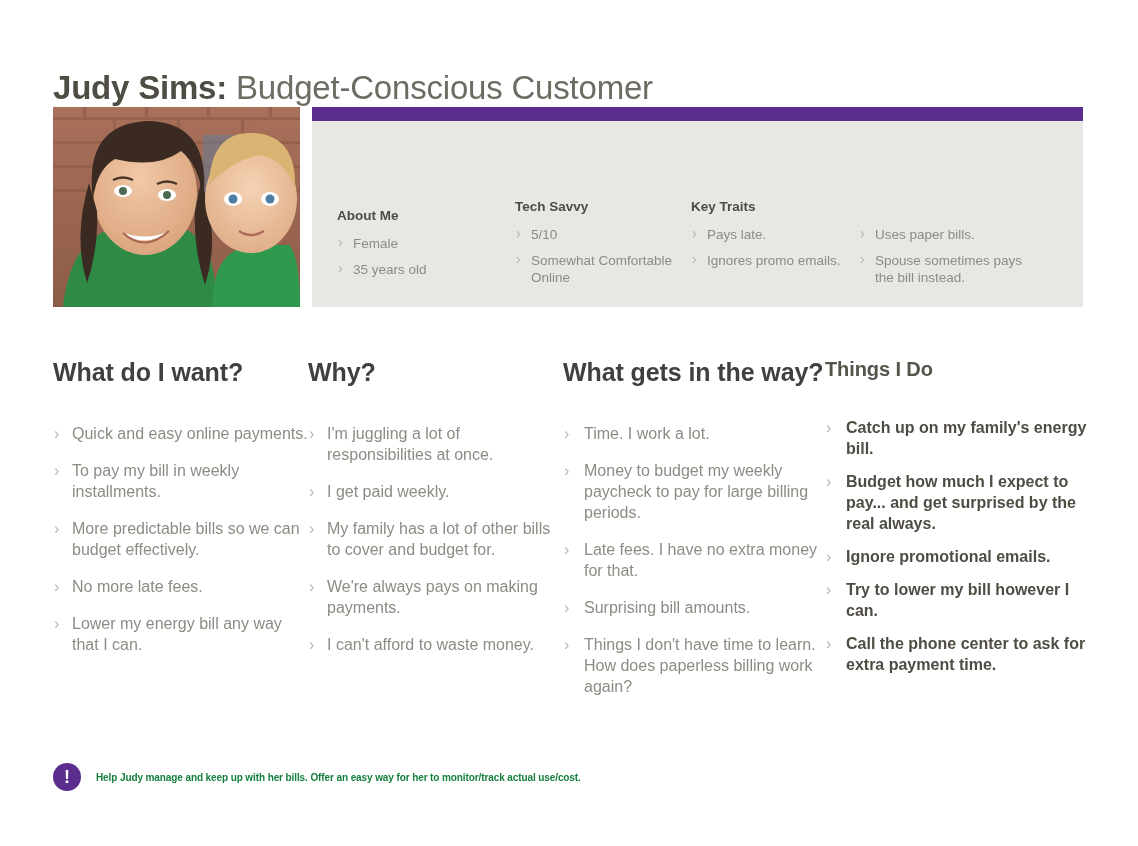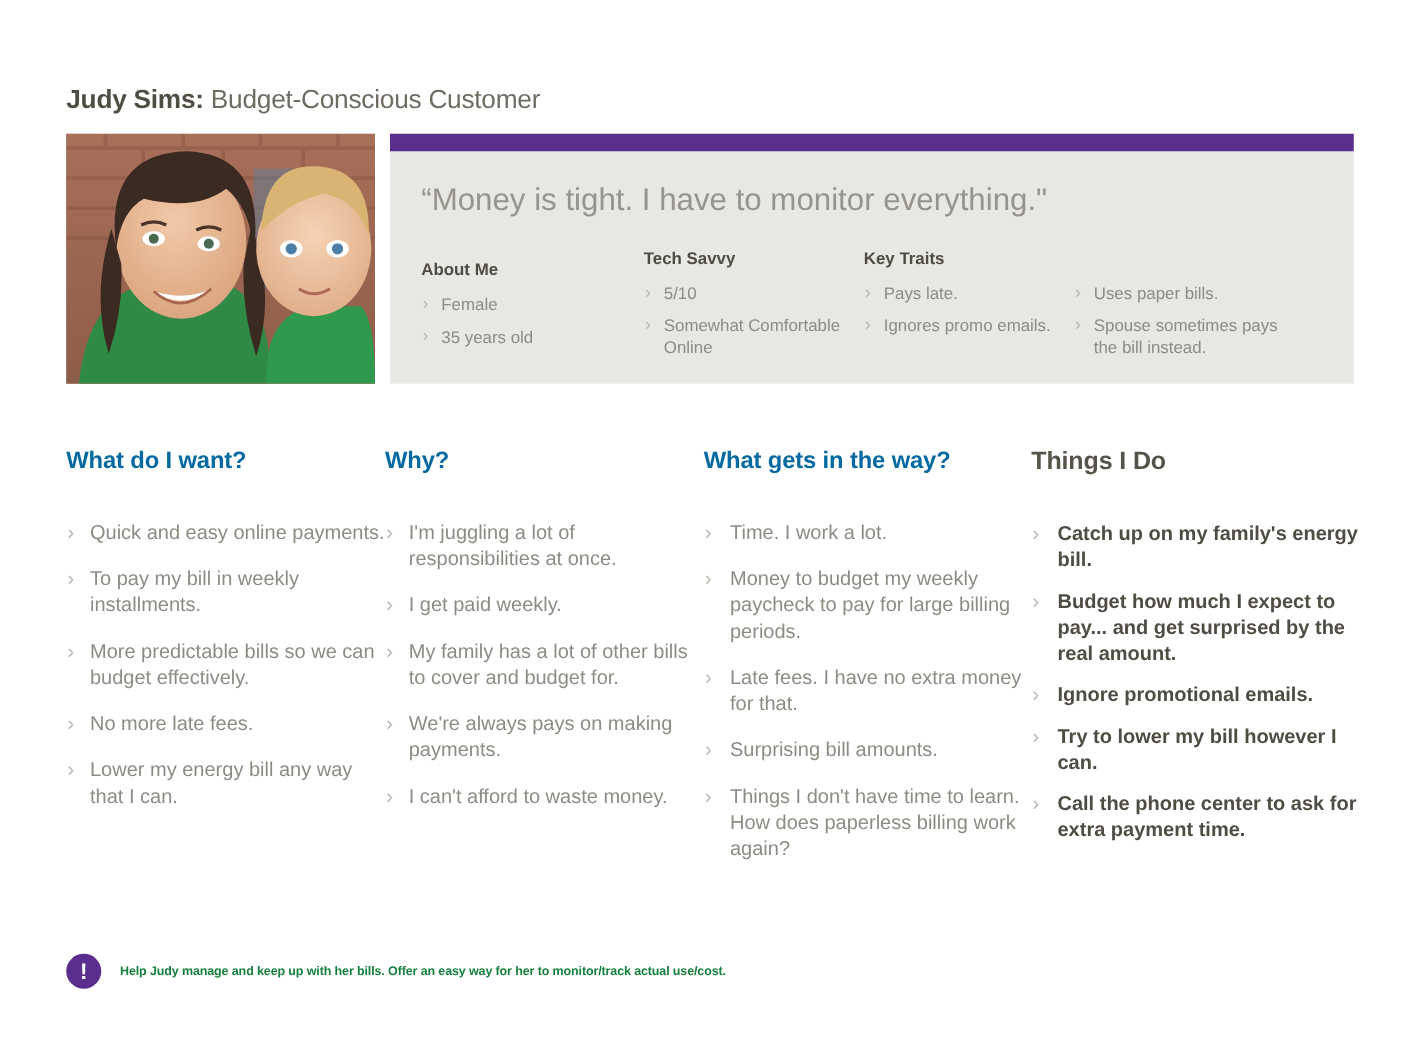--- a/index.html
+++ b/index.html
@@ -19,21 +19,21 @@
     width: 1138px;
     height: 846px;
     background: #ffffff;
   }
 
   
   .title {
     position: absolute;
     left: 53px;
     top: 46px;
-    font-size: 21px;
+    font-size: 33px;
     line-height: 40px;
     color: #56544a;
     white-space: nowrap;
     letter-spacing: -0.2px;
   }
   .title .name {
     font-weight: bold;
     color: #4e4c43;
   }
   .title .role {
@@ -136,23 +136,23 @@
     width: 1035px;
     display: flex;
   }
   .col { }
   .col.c1 { width: 255px; }
   .col.c2 { width: 255px; }
   .col.c3 { width: 258px; }
   .col.c4 { width: 267px; }
 
   .col-head {
-    font-size: 19px;
-    font-weight: bold;
-    color: #0369a1;
+    font-size: 25px;
+    font-weight: bold;
+    color: #404040;
     margin: 0 0 36px 0;
     white-space: nowrap;
     letter-spacing: -0.1px;
   }
   .col.c4 .col-head {
     color: #56544a;
     font-size: 20px;
     margin-left: 4px;
   }
 
@@ -289,21 +289,20 @@
       <ellipse cx="180" cy="92" rx="9" ry="7" fill="#ffffff"></ellipse>
       <ellipse cx="217" cy="92" rx="9" ry="7" fill="#ffffff"></ellipse>
       <circle cx="180" cy="92" r="4.5" fill="#4d7fa6"></circle>
       <circle cx="217" cy="92" r="4.5" fill="#4d7fa6"></circle>
       <path d="M186 124 Q198 132 211 124" stroke="#b06a58" stroke-width="2.5" fill="none"></path>
     </svg>
   </div>
 
   <div class="panel">
     <div class="panel-bar"></div>
-    <div class="quote">“Money is tight. I have to monitor everything."</div>
 
     <div class="facts">
 
       <div class="fact-col about">
         <div class="fact-head">About Me</div>
         <ul class="blist">
           <li>Female</li>
           <li>35 years old</li>
         </ul>
       </div>
@@ -369,21 +368,21 @@
         <li>Late fees. I have no extra money for that.</li>
         <li>Surprising bill amounts.</li>
         <li>Things I don't have time to learn. How does paperless billing work again?</li>
       </ul>
     </div>
 
     <div class="col c4">
       <h2 class="col-head">Things I Do</h2>
       <ul class="mlist">
         <li>Catch up on my family's energy bill.</li>
-        <li>Budget how much I expect to pay... and get surprised by the real amount.</li>
+        <li>Budget how much I expect to pay... and get surprised by the real always.</li>
         <li>Ignore promotional emails.</li>
         <li>Try to lower my bill however I can.</li>
         <li>Call the phone center to ask for extra payment time.</li>
       </ul>
     </div>
 
   </div>
 
   <div class="footer">
     <div class="alert-icon">

